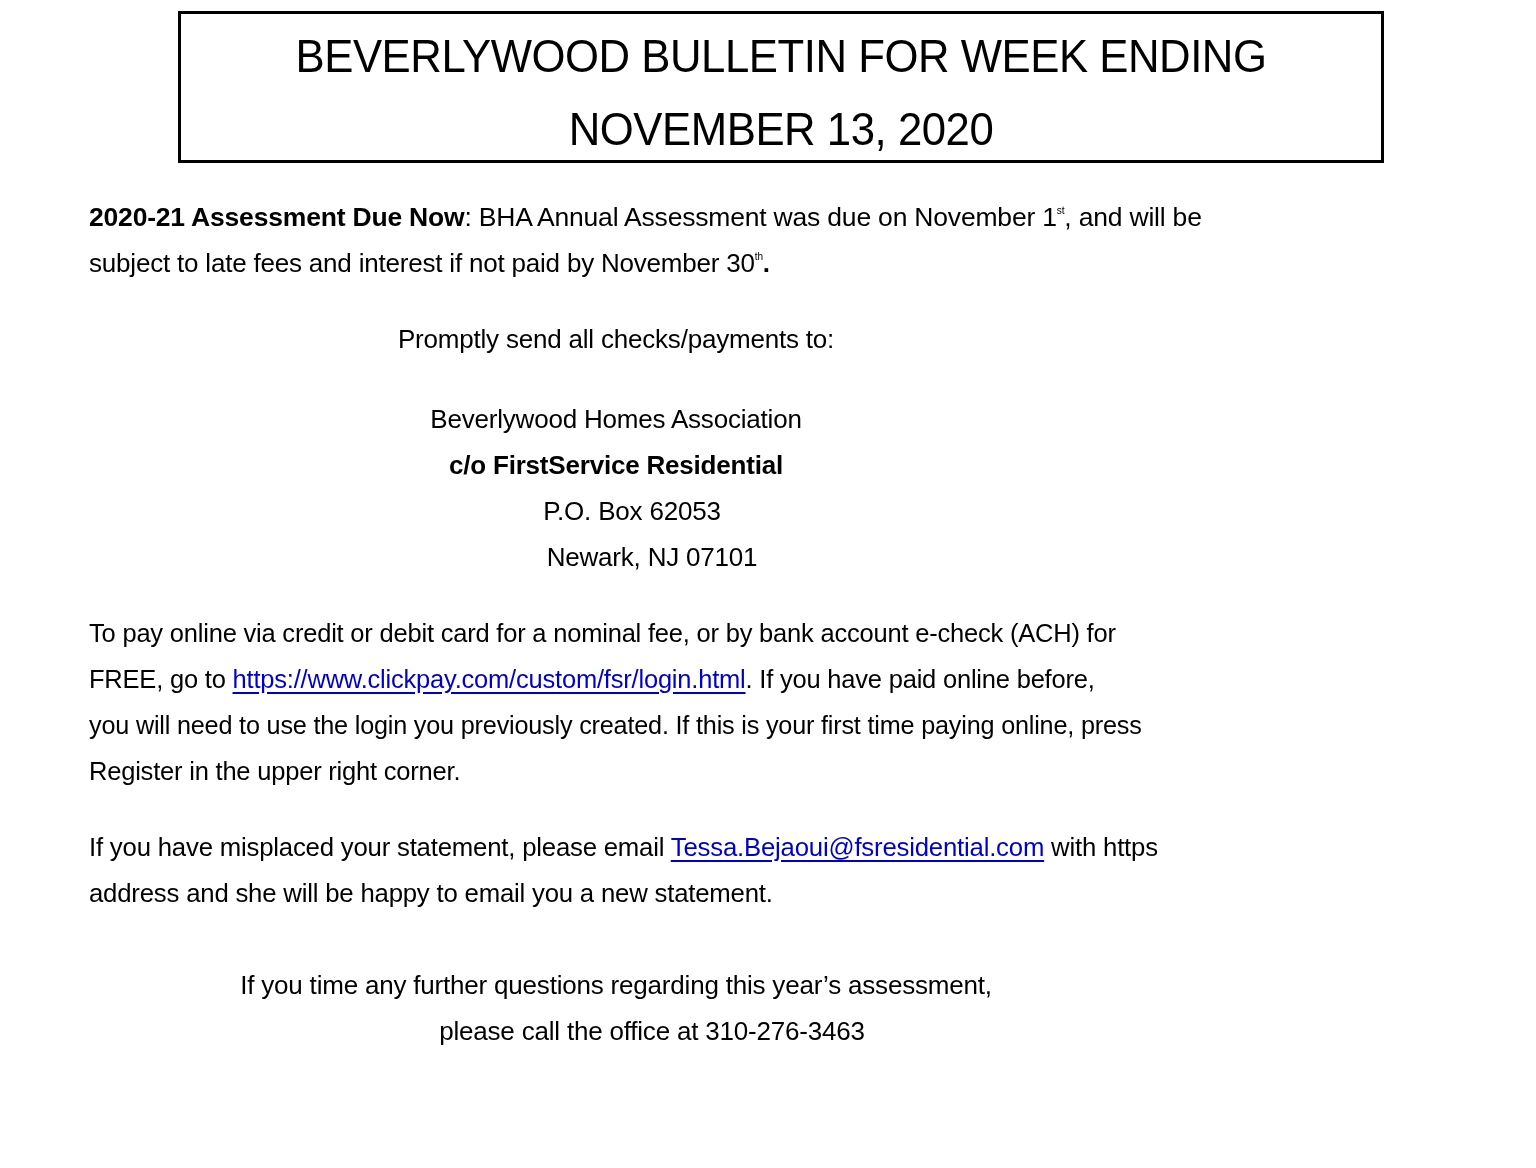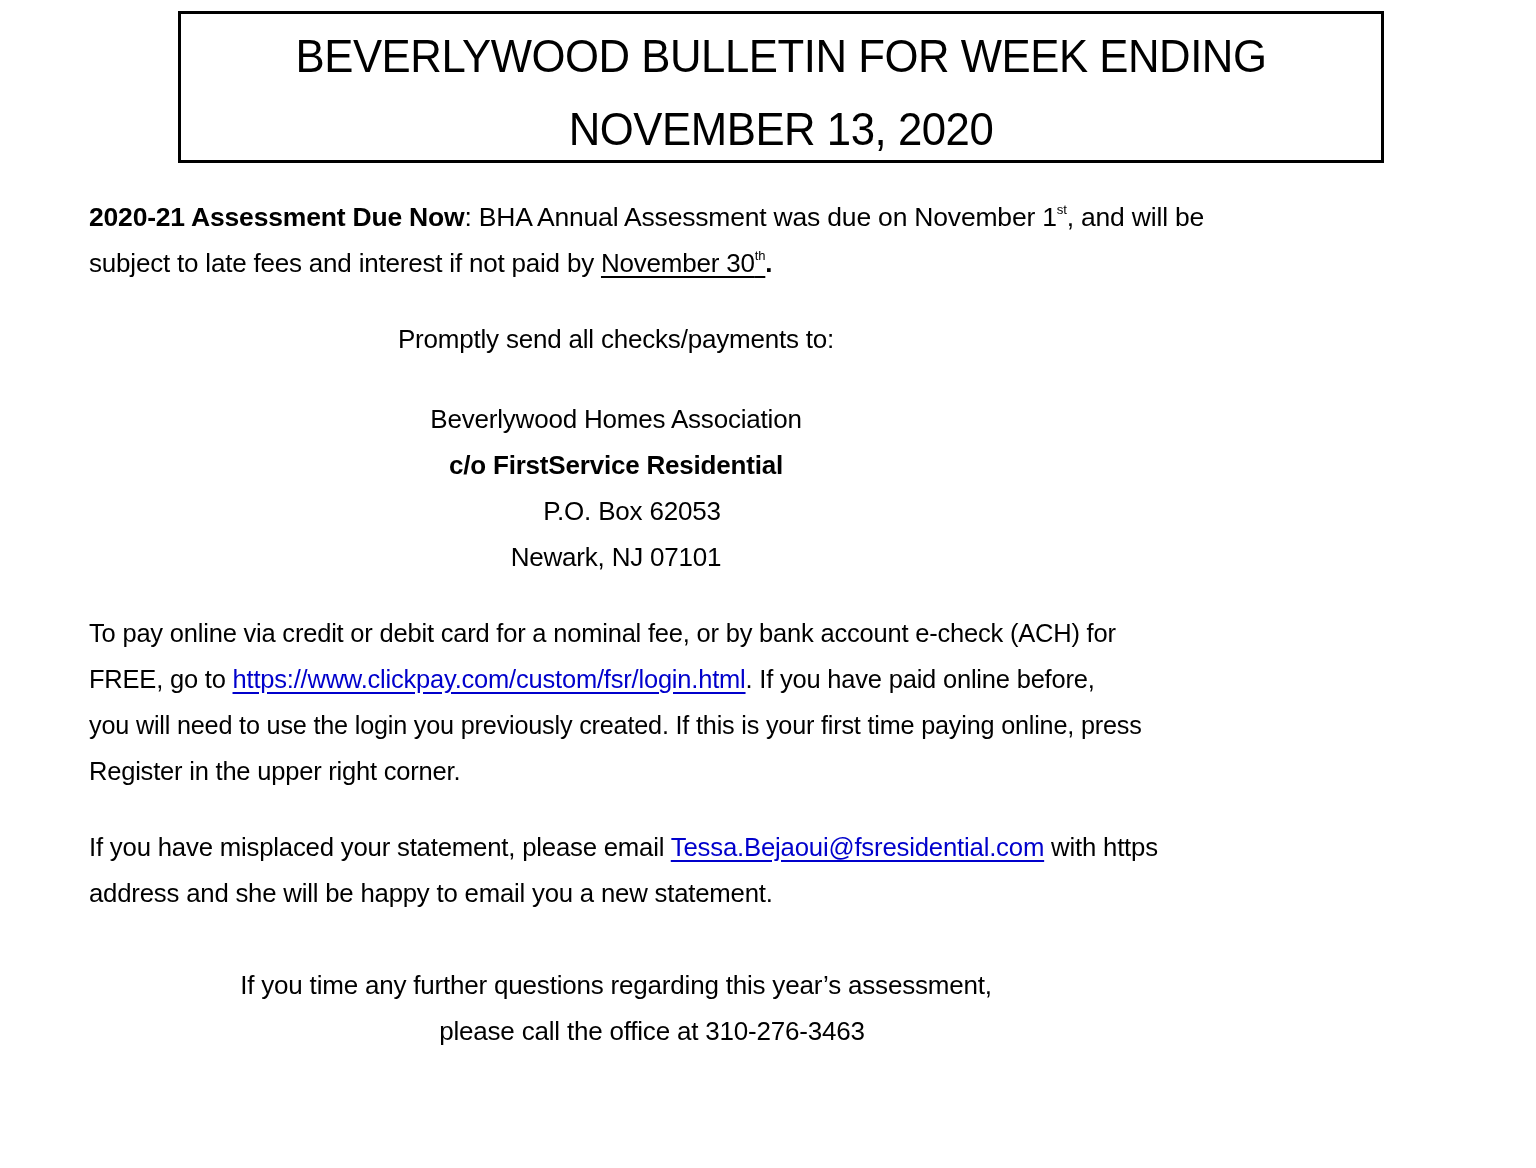--- a/index.html
+++ b/index.html
@@ -48,23 +48,23 @@
       letter-spacing: -0.2px;
     }
     .left { left: 89px; }
     .center {
       left: 0;
       width: 1232px;
       text-align: center;
     }
     .stretch { transform-origin: left center; }
     .bold { font-weight: bold; }
-    .u { text-decoration: underline; text-underline-offset: 4px; }
+    .u { text-underline-offset: 4px; }
     sup {
-      font-size: 13px;
+      font-size: 10px;
       line-height: 0;
       vertical-align: super;
       position: relative;
       top: -2px;
     }
     a.link {
       color: #0000cc;
       text-decoration: underline;
       text-underline-offset: 4px;
     }
@@ -77,21 +77,21 @@
   <div class="title-line l2">NOVEMBER 13, 2020</div>
 </div>
 
 <div class="line left stretch" style="top:199px; transform:scaleX(1.02);"><span class="bold">2020-21 Assessment Due Now</span><span>:</span><span> BHA Annual Assessment was due on November 1</span><sup>st</sup><span>, and will be</span></div>
 <div class="line left stretch" style="top:245px; transform:scaleX(1.0);"><span>subject to late fees and interest if not paid by </span><span class="u"><span>November 30</span><sup>th</sup></span><span class="bold">.</span></div>
 
 <div class="line center" style="top:321px;">Promptly send all checks/payments to:</div>
 <div class="line center" style="top:401px;">Beverlywood Homes Association</div>
 <div class="line center" style="top:447px;font-weight:bold;">c/o FirstService Residential</div>
 <div class="line center" style="top:493px;margin-left:16px;">P.O. Box 62053</div>
-<div class="line center" style="top:539px;">Newark, NJ 07101</div>
+<div class="line center" style="top:539px;margin-left:36px;">Newark, NJ 07101</div>
 
 <div class="line left stretch" style="top:615px; transform:scaleX(0.98);">To pay online via credit or debit card for a nominal fee, or by bank account e-check (ACH) for</div>
 <div class="line left stretch" style="top:661px; transform:scaleX(0.98);"><span>FREE, go to </span><a class="link">https://www.clickpay.com/custom/fsr/login.html</a><span>. If you have paid online before,</span></div>
 <div class="line left stretch" style="top:707px; transform:scaleX(0.97);">you will need to use the login you previously created. If this is your first time paying online, press</div>
 <div class="line left stretch" style="top:753px; transform:scaleX(0.98);">Register in the upper right corner.</div>
 
 <div class="line left stretch" style="top:829px; transform:scaleX(0.99);"><span>If you have misplaced your statement, please email </span><a class="link">Tessa.Bejaoui@fsresidential.com</a><span> with https</span></div>
 <div class="line left stretch" style="top:875px; transform:scaleX(0.99);">address and she will be happy to email you a new statement.</div>
 
 <div class="line center" style="top:967px;">If you time any further questions regarding this year’s assessment,</div>

